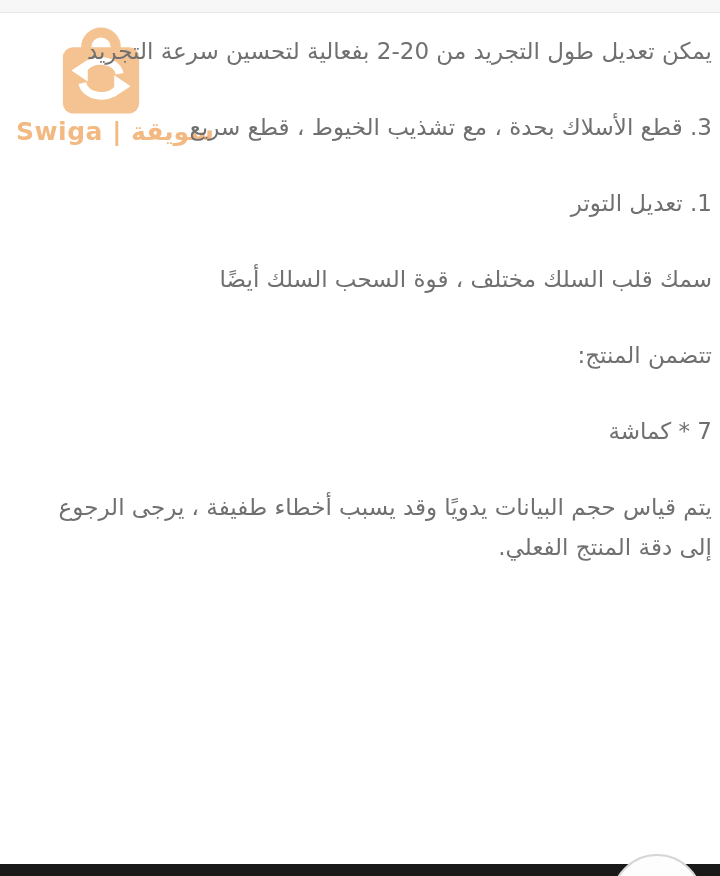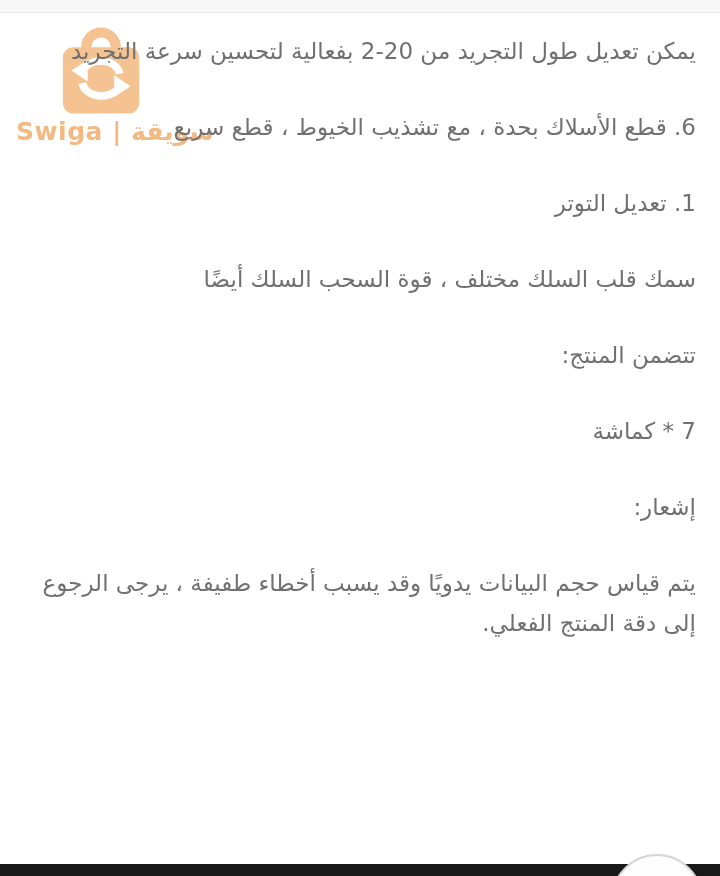--- a/index.html
+++ b/index.html
@@ -41,21 +41,21 @@
     letter-spacing: 0.5px;
     white-space: nowrap;
   }
 
   
   .content {
     position: relative;
     z-index: 1;
     direction: rtl;
     text-align: right;
-    padding: 31px 24px 0 20px;
+    padding: 31px 8px 0 20px;
     font-size: 23px;
     line-height: 40px;
     color: #707070;
   }
   .content p { margin: 0 0 36px 0; }
 
   
   .bottom-bar {
     position: absolute;
     left: 0; right: 0; bottom: 0;
@@ -93,25 +93,24 @@
       <path d="M 74 60 C 70 42, 42 38, 29 52" fill="none" stroke="#ffffff" stroke-width="10"></path>
       <polygon points="12,56 33,42 33,70" fill="#ffffff"></polygon>
       <path d="M 26 72 C 30 90, 58 94, 71 80" fill="none" stroke="#ffffff" stroke-width="10"></path>
       <polygon points="88,76 67,62 67,90" fill="#ffffff"></polygon>
     </svg>
     <div class="brand-text">Swiga | سويقة</div>
   </div>
 
   <div class="content">
     <p>يمكن تعديل طول التجريد من 20-2 بفعالية لتحسين سرعة التجريد</p>
-    <p>6. قطع الأسلاك بحدة ، مع تشذيب الخيوط ، قطع سريع</p>
+    <p>3. قطع الأسلاك بحدة ، مع تشذيب الخيوط ، قطع سريع</p>
     <p>1. تعديل التوتر</p>
     <p>سمك قلب السلك مختلف ، قوة السحب السلك أيضًا</p>
     <p>تتضمن المنتج:</p>
     <p>7 * كماشة</p>
-    <p>إشعار:</p>
     <p>يتم قياس حجم البيانات يدويًا وقد يسبب أخطاء طفيفة ، يرجى الرجوع إلى دقة المنتج الفعلي.</p>
   </div>
 
   <div class="bottom-bar"></div>
   <div class="bottom-circle-button"></div>
 
 </div>
 
 </body></html>

